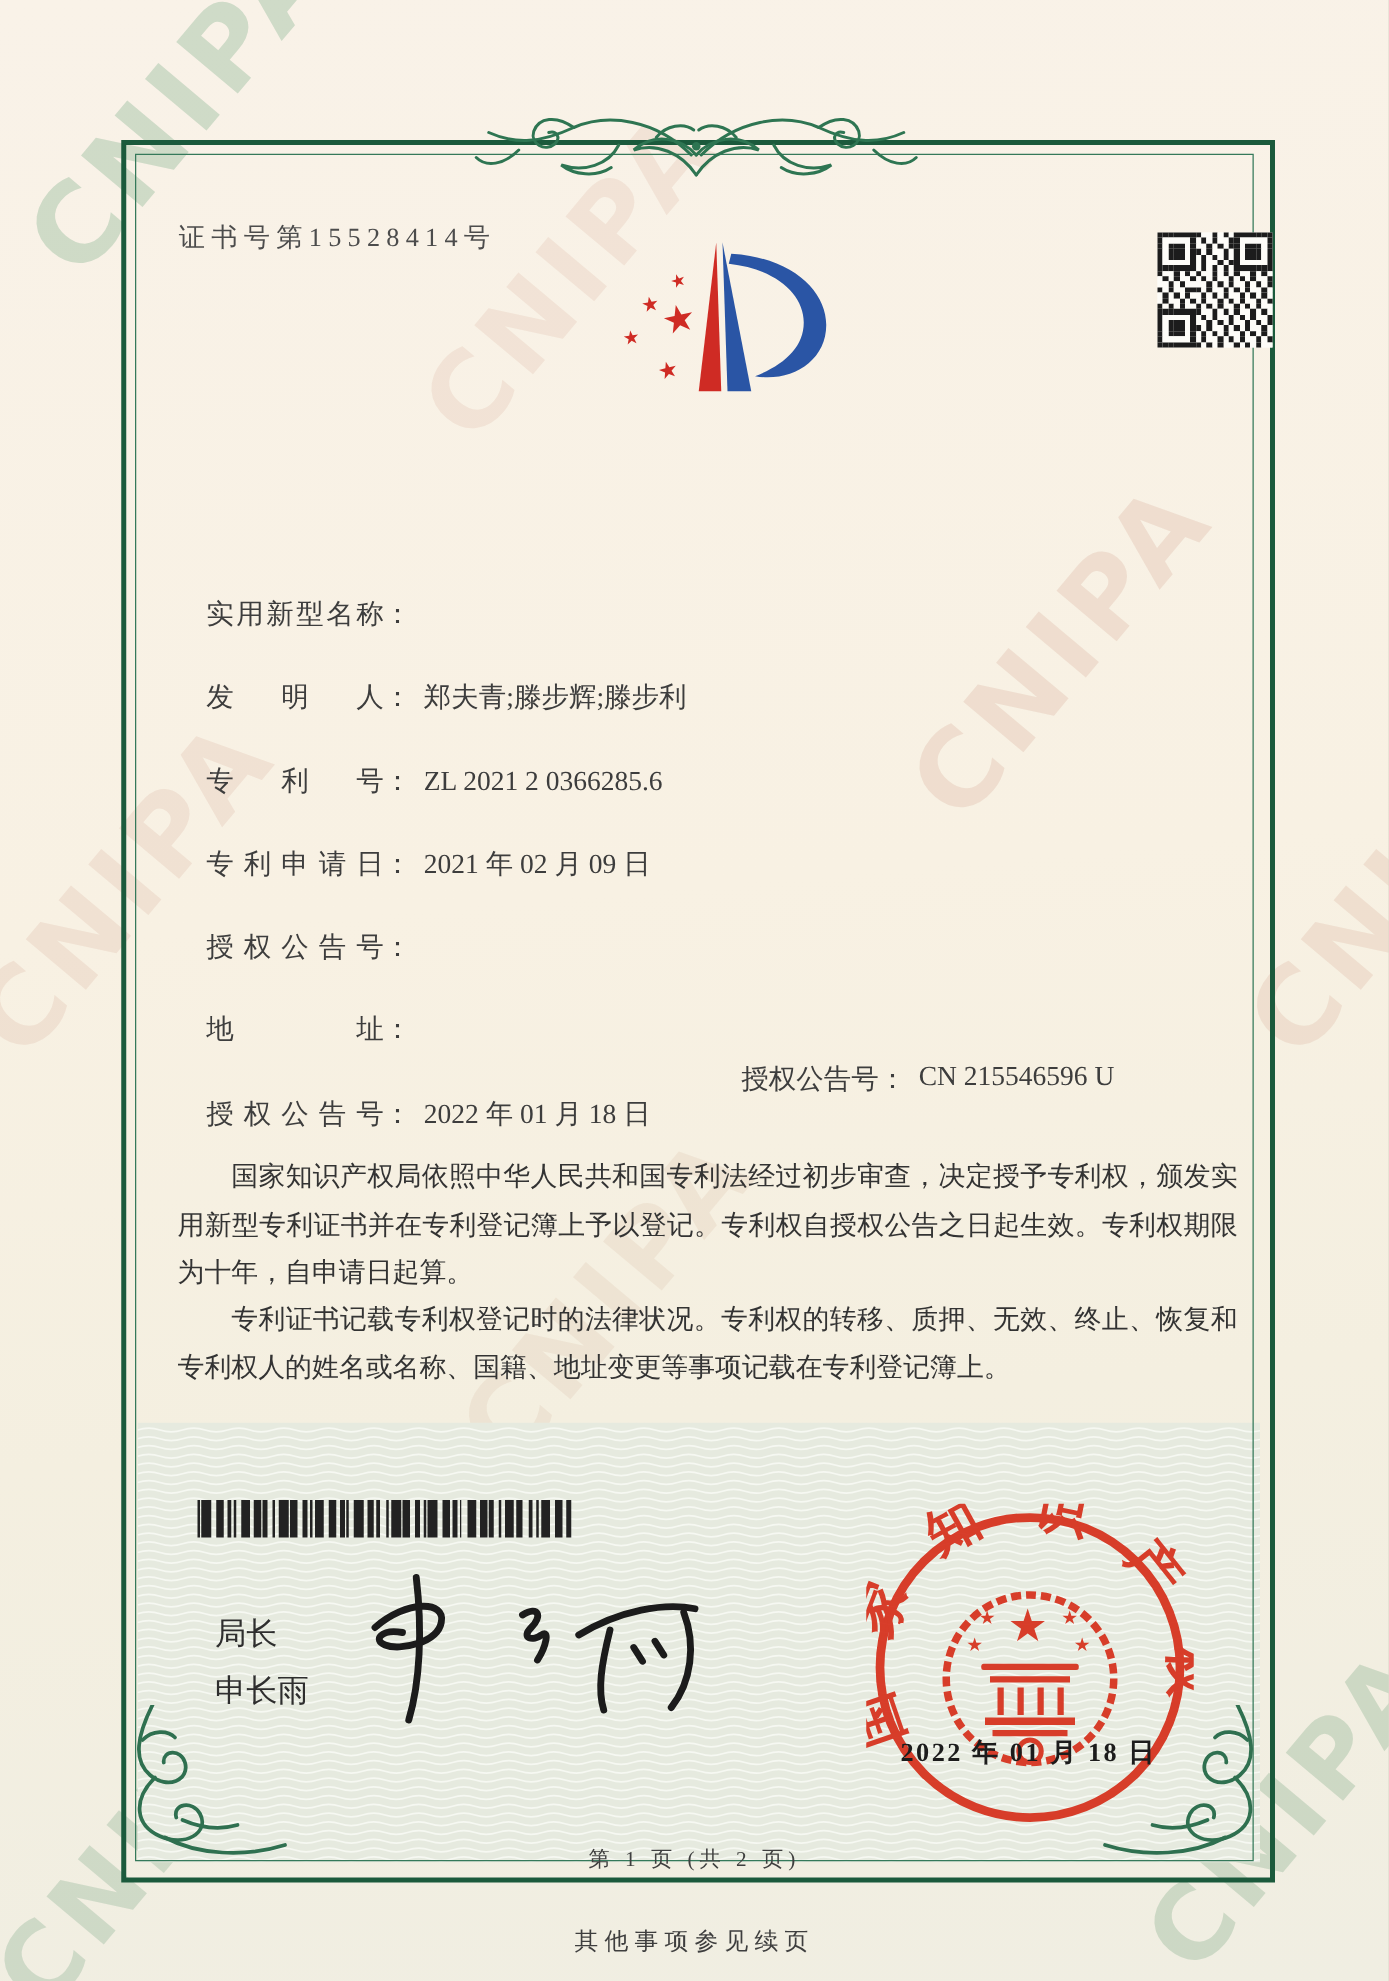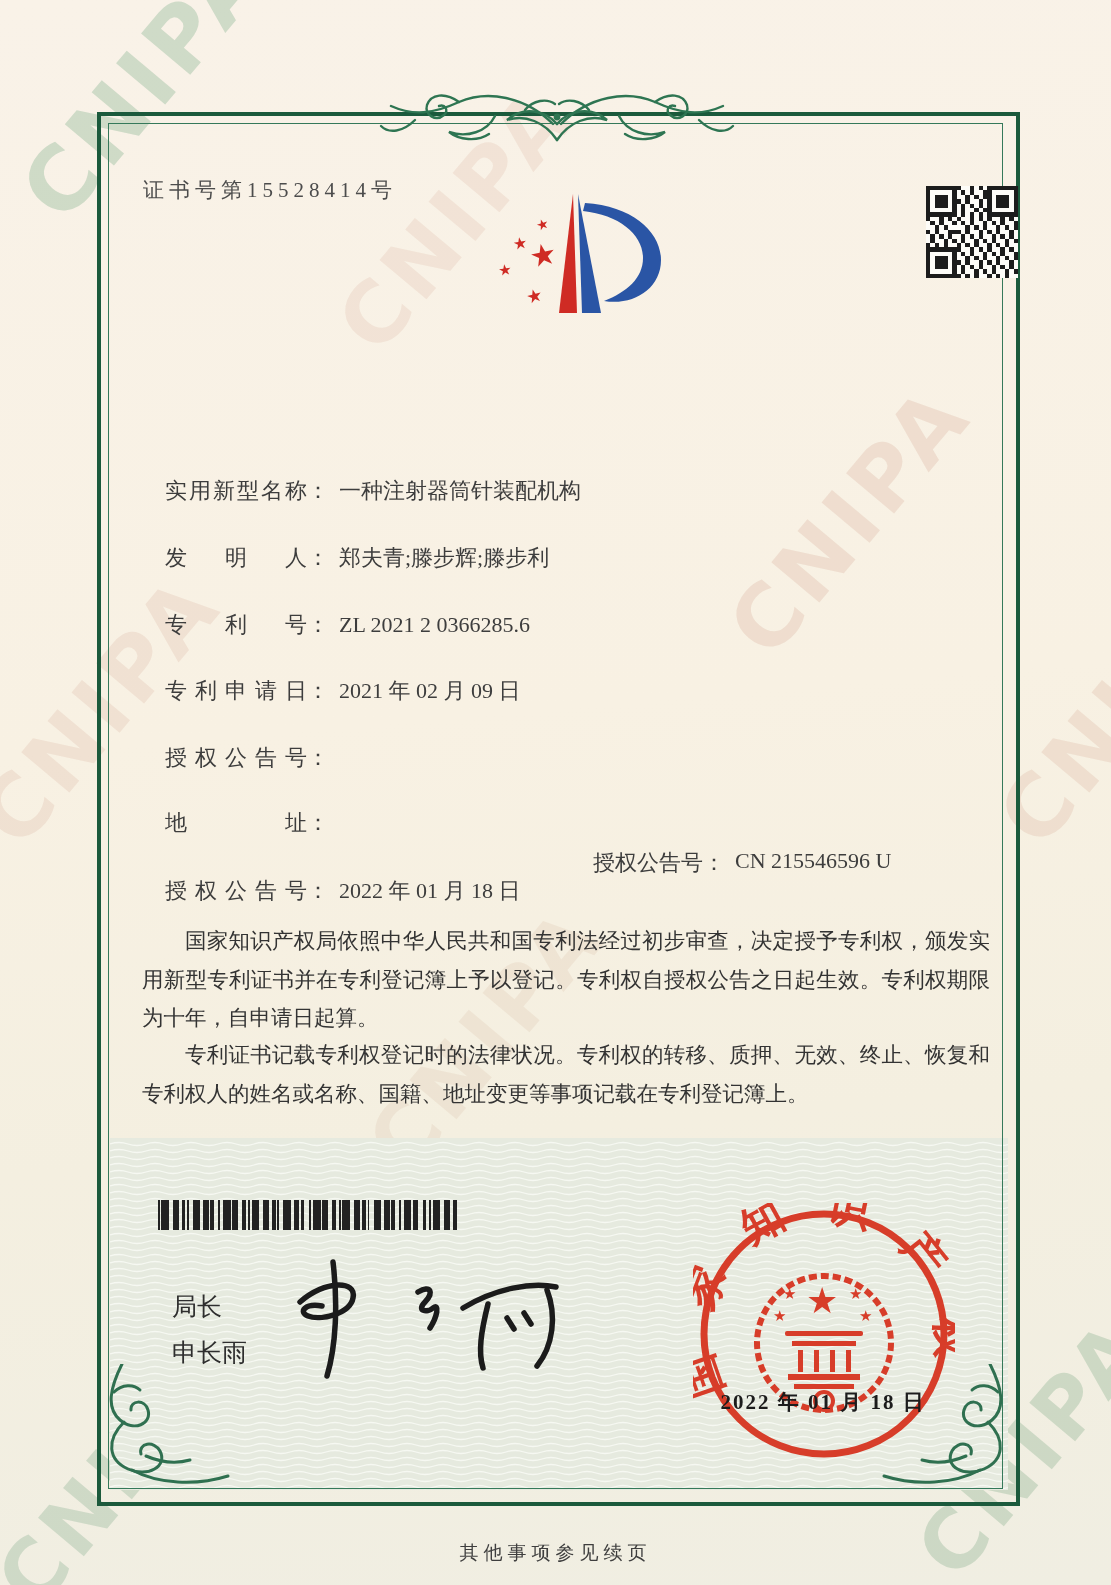--- a/index.html
+++ b/index.html
@@ -622,21 +622,20 @@
       <div style="background:#fdfcf8"></div>
       <div style="background:#1c1c1c"></div>
       <div style="background:#fdfcf8"></div>
       <div style="background:#fdfcf8"></div>
     </div>
 
 
   <div class="row" style="top:474px;">
     <span class="lbl">实用新型名称</span>
     <span class="colon">：</span>
-    <span class="val">一种注射器筒针装配机构</span>
   </div>
   <div class="row" style="top:541px;">
     <span class="lbl">发明人</span>
     <span class="colon">：</span>
     <span class="val">郑夫青;滕步辉;滕步利</span>
   </div>
   <div class="row" style="top:608px;">
     <span class="lbl">专利号</span>
     <span class="colon">：</span>
     <span class="val">ZL 2021 2 0366285.6</span>
@@ -745,15 +744,16 @@
     <rect x="121" y="147" width="5" height="22" fill="#d6301c"></rect>
     <rect x="137" y="147" width="5" height="22" fill="#d6301c"></rect>
     <rect x="153" y="147" width="5" height="22" fill="#d6301c"></rect>
     <rect x="95" y="171" width="72" height="6" fill="#d6301c"></rect>
     <rect x="101" y="181" width="60" height="5" fill="#d6301c"></rect>
     <circle cx="131" cy="198" r="9" fill="none" stroke="#d6301c" stroke-width="4"></circle>
   </svg>
 
   <div class="seal-date">2022 年 01 月 18 日</div>
 
+  <div class="page-info">第 1 页 (共 2 页)</div>
   <div class="cont-note">其他事项参见续页</div>
 
 </div>
 
 </body></html>

